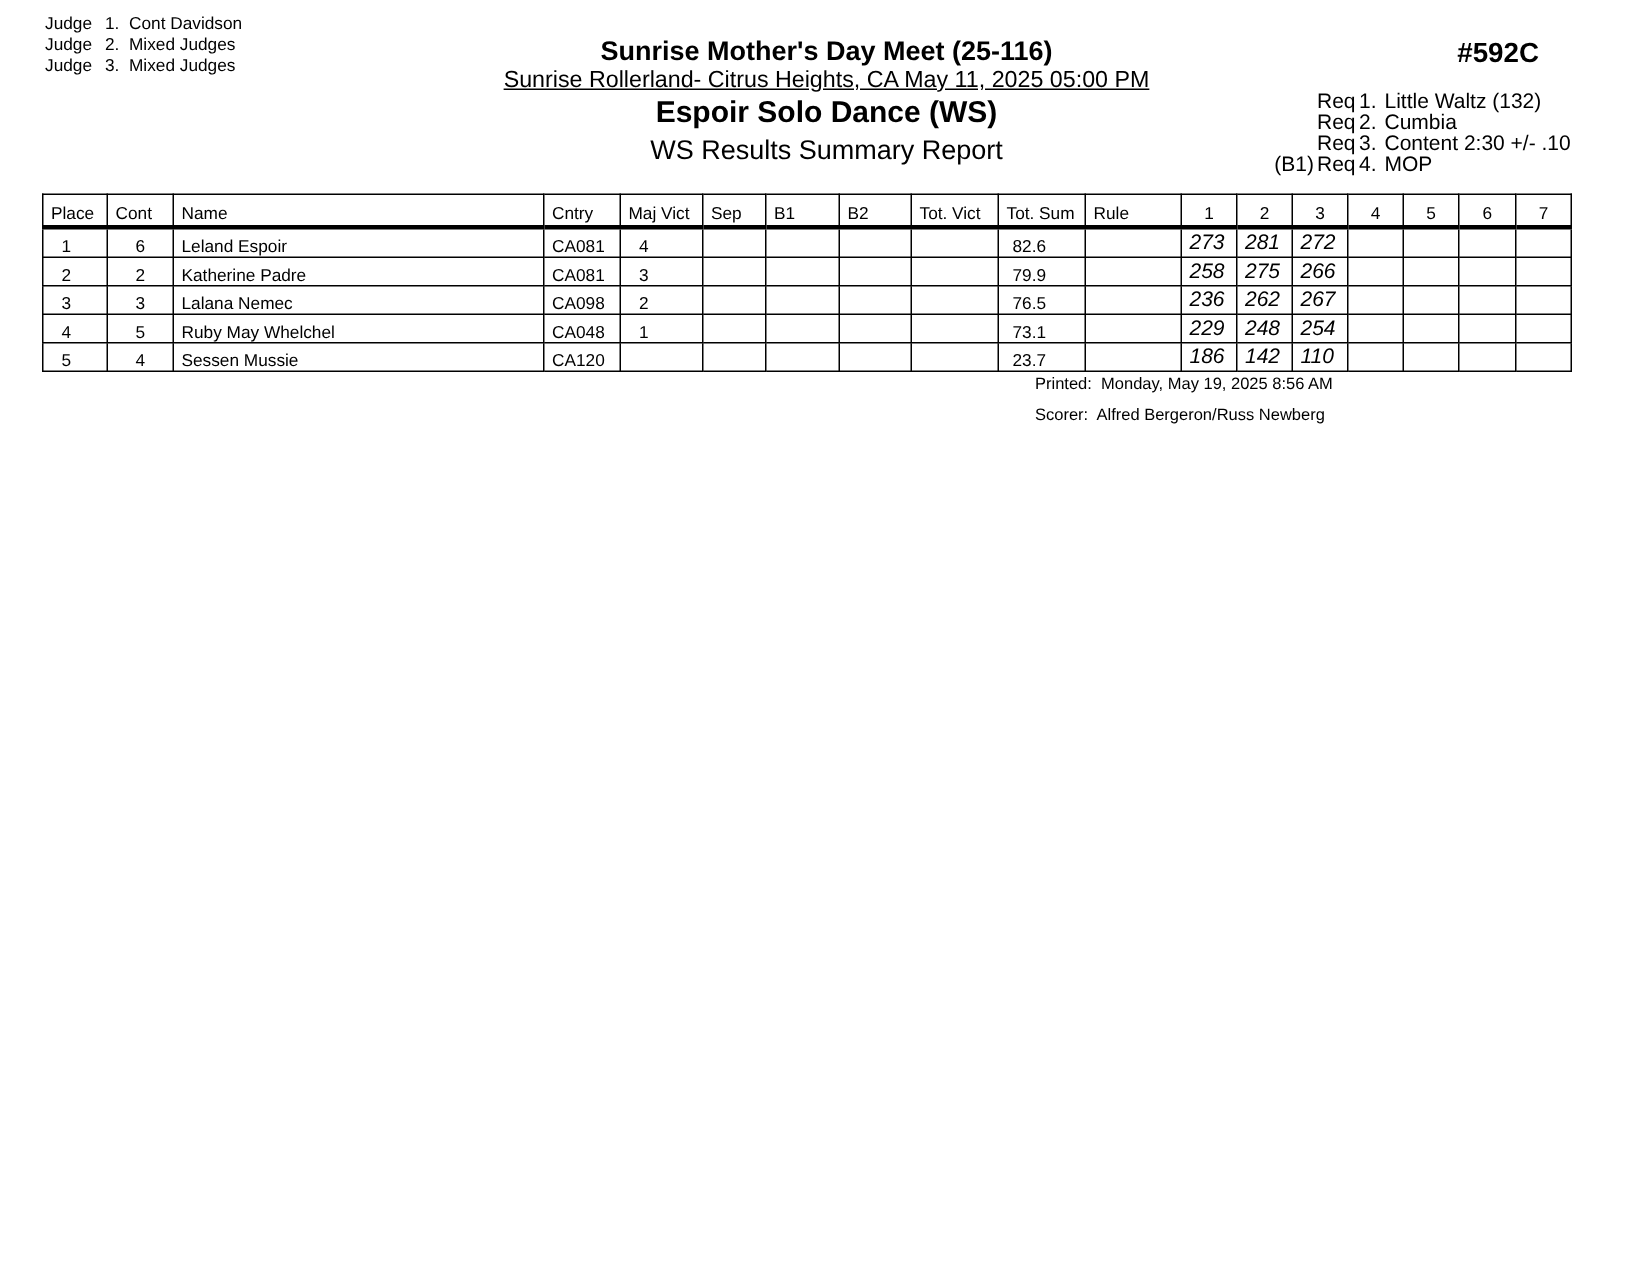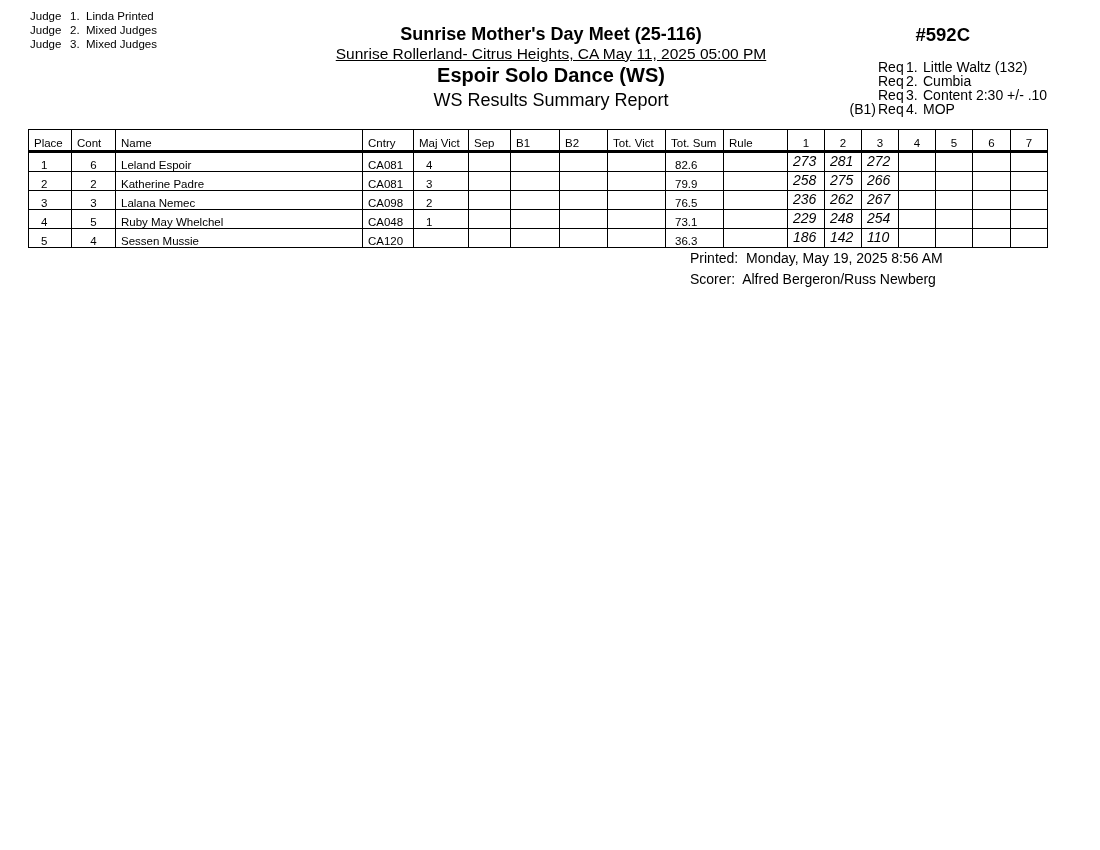--- a/index.html
+++ b/index.html
@@ -7,42 +7,42 @@
          font-family: "Liberation Sans", sans-serif; color: #000; }
   .abs { position: absolute; white-space: nowrap; }
   .judges { left: 30px; top: 9px; font-size: 11.5px; line-height: 14px; }
   .judges .lbl { display: inline-block; width: 40px; }
   .judges .num { display: inline-block; width: 16px; }
   .center { left: 250px; width: 602px; text-align: center; }
   .title { top: 24px; font-size: 18px; font-weight: bold; }
   .venue { top: 45px; font-size: 15.5px; text-decoration: underline; }
   .event { top: 64px; font-size: 20px; font-weight: bold; }
   .report { top: 90px; font-size: 18px; }
-  .eventno { left: 884px; top: 24px; width: 86px; text-align: right; font-size: 18.5px; font-weight: bold; }
+  .eventno { left: 940px; top: 24px; width: 86px; text-align: right; font-size: 18.5px; font-weight: bold; }
   .reqs { top: 60px; font-size: 14px; line-height: 14px; }
   .reqs .row { position: relative; height: 14px; }
   .reqs .pre { position: absolute; right: 100%; margin-right: 2px; }
   .reqs .lbl { display: inline-block; width: 28px; }
   .reqs .num { display: inline-block; width: 17px; }
   table.results { position: absolute; left: 28px; top: 129px; border-collapse: collapse;
                   font-size: 11.5px; table-layout: fixed; }
   table.results th, table.results td { border: 1px solid #000; padding: 0 0 0 5px; height: 18px;
        overflow: hidden; white-space: nowrap; font-weight: normal; text-align: left; }
   table.results thead th { height: 19px; border-bottom: 3px solid #000; vertical-align: bottom; padding-bottom: 1px; }
   table.results td { vertical-align: bottom; padding-bottom: 0; }
   .c { text-align: center !important; padding-left: 0 !important; }
   .small { font-size: 14px; vertical-align: top !important; padding-top: 2px; font-style: italic; }
   .lh { padding-left: 12px !important; }
-  .footer { left: 690px; font-size: 14px; }
+  .footer { left: 690px; font-size: 11px; }
 </style>
 </head>
 <body>
 
 <div class="abs judges">
-  <div><span class="lbl">Judge</span><span class="num">1.</span><span>Linda Printed</span></div>
+  <div><span class="lbl">Judge</span><span class="num">1.</span><span>Cont Davidson</span></div>
   <div><span class="lbl">Judge</span><span class="num">2.</span><span>Mixed Judges</span></div>
   <div><span class="lbl">Judge</span><span class="num">3.</span><span>Mixed Judges</span></div>
 </div>
 
 <div class="abs center title">Sunrise Mother's Day Meet (25-116)</div>
 <div class="abs center venue">Sunrise Rollerland- Citrus Heights, CA  May 11, 2025  05:00 PM</div>
 <div class="abs center event">Espoir Solo Dance (WS)</div>
 <div class="abs center report">WS Results Summary Report</div>
 
 <div class="abs eventno">#592C</div>
@@ -181,21 +181,21 @@
     <tr>
       <td class="lh">5</td>
       <td class="c">4</td>
       <td>Sessen Mussie</td>
       <td>CA120</td>
       <td class="lh"></td>
       <td></td>
       <td></td>
       <td></td>
       <td></td>
-      <td class="lh" style="padding-left:9px!important">36.3</td>
+      <td class="lh" style="padding-left:9px!important">23.7</td>
       <td></td>
       <td class="small">186</td>
       <td class="small">142</td>
       <td class="small">110</td>
       <td class="small"></td>
       <td class="small"></td>
       <td class="small"></td>
       <td class="small"></td>
     </tr>
   </tbody>

